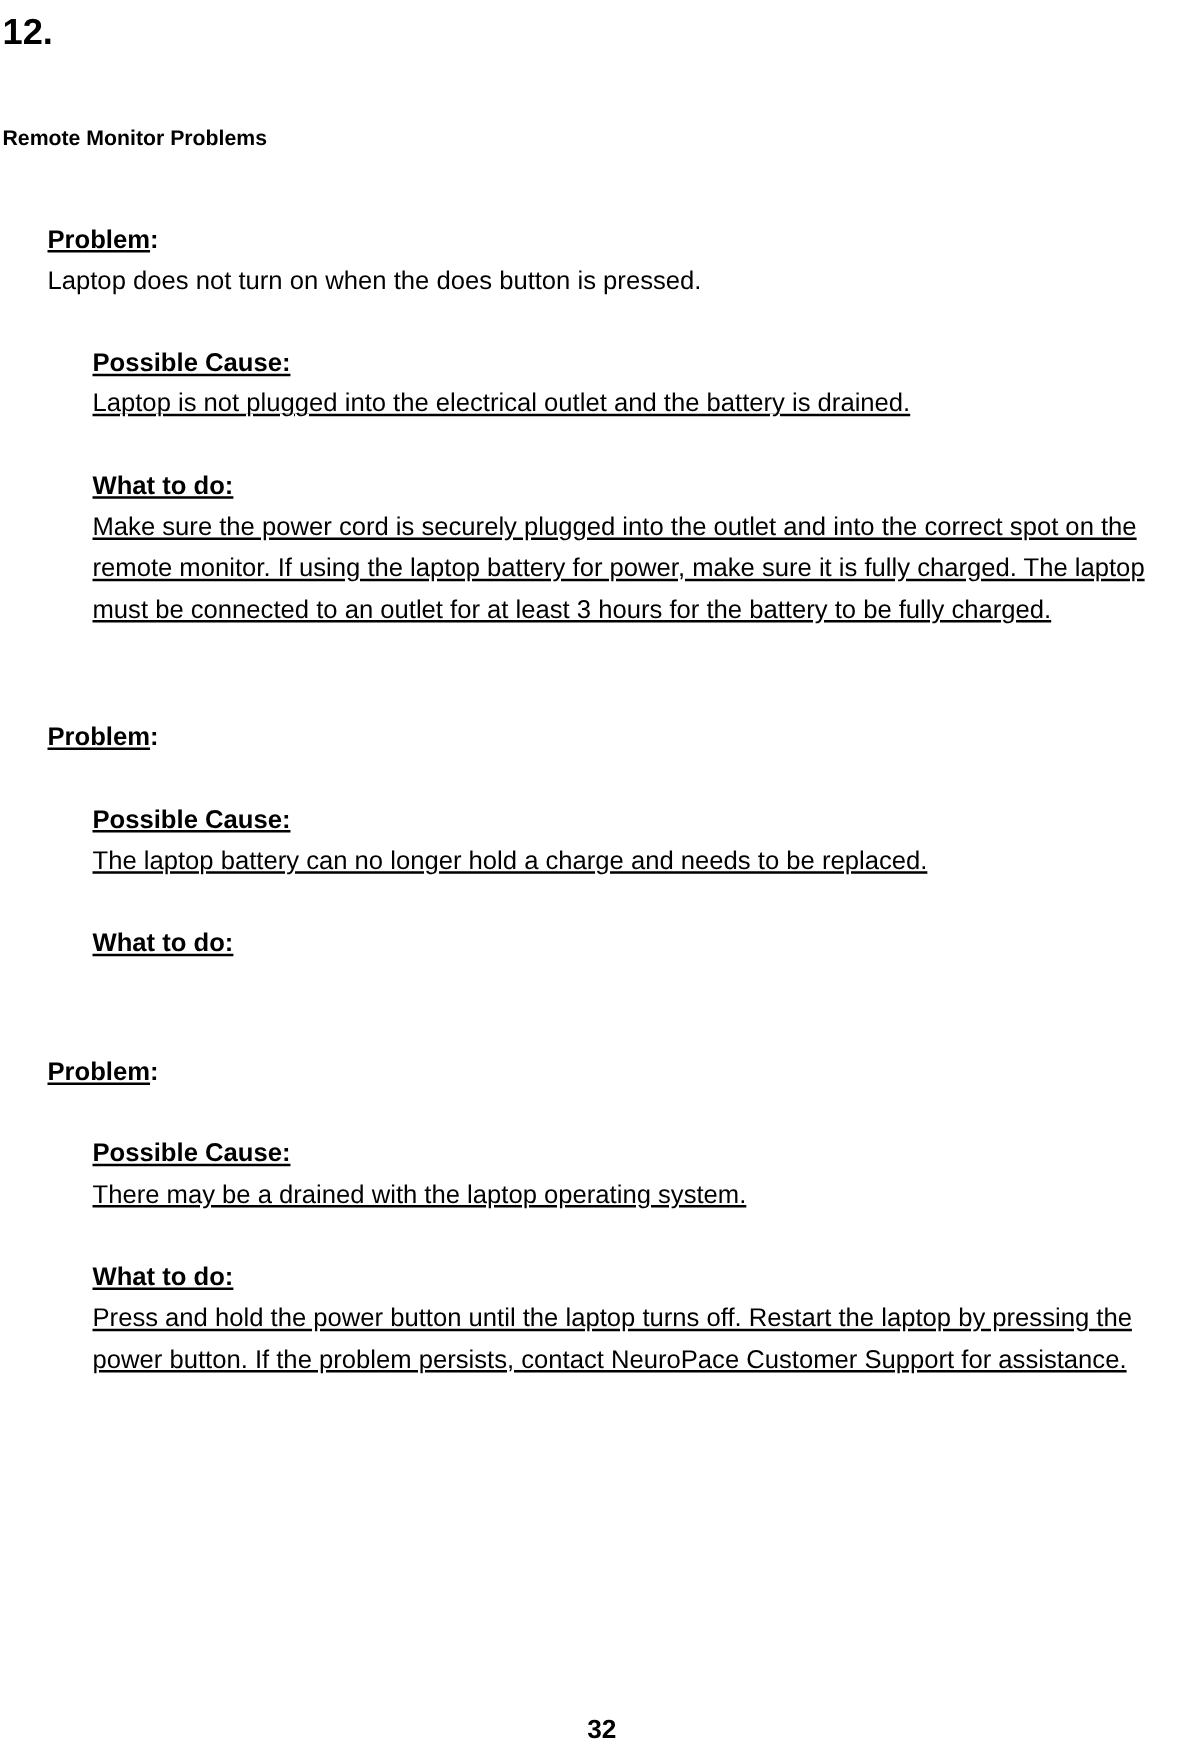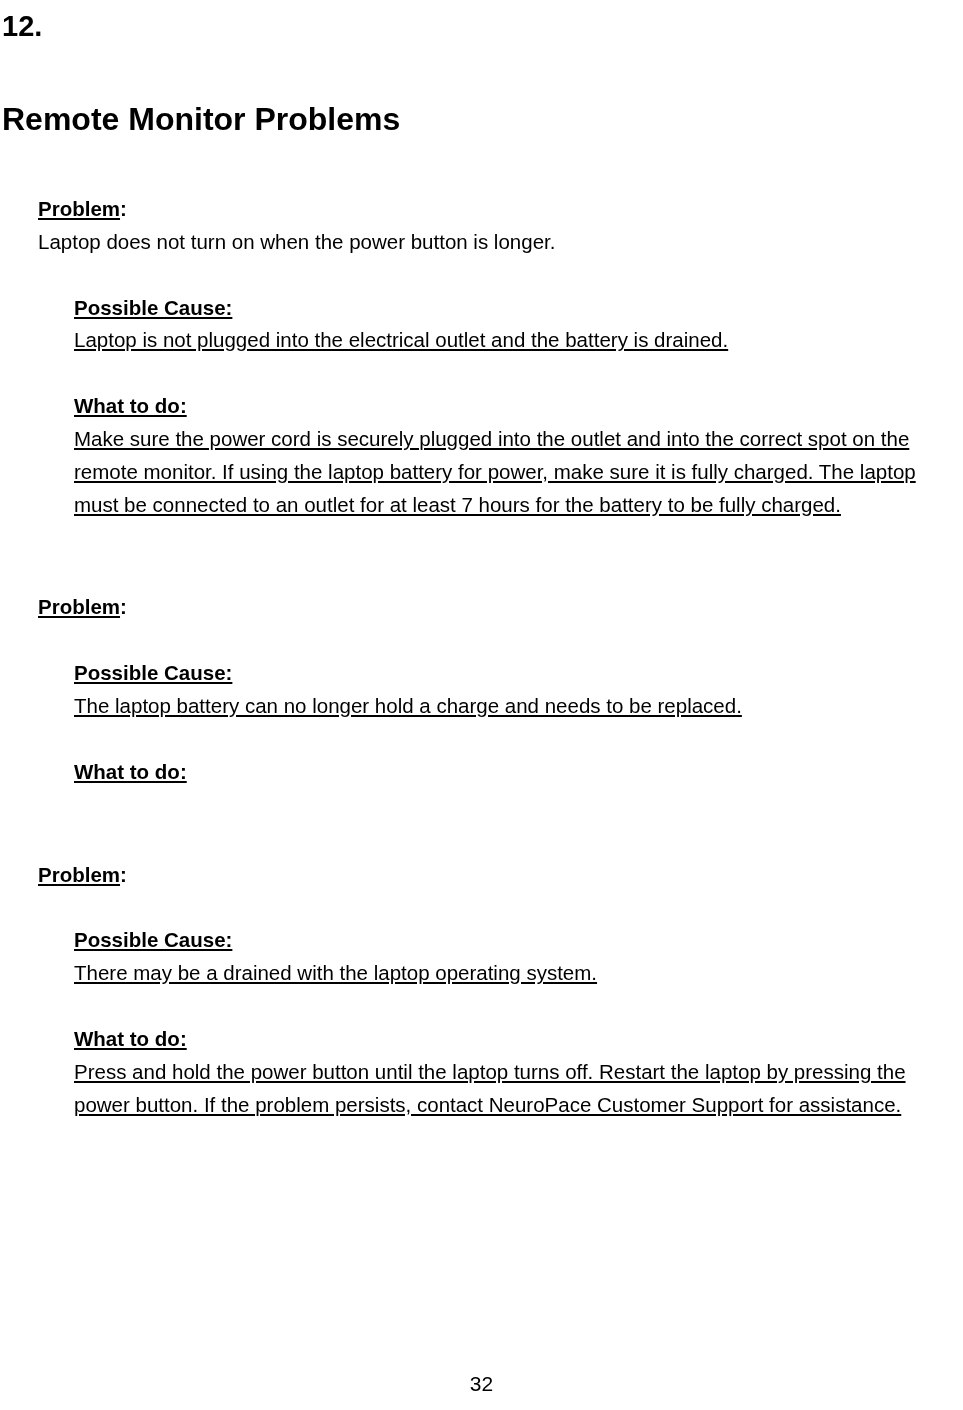--- a/index.html
+++ b/index.html
@@ -18,21 +18,21 @@
   }
   .main-heading {
     font-size: 29px;
     font-weight: bold;
     display: flex;
     align-items: baseline;
     margin-top: 4px;
   }
   .main-heading .section-number { width: 74px; }
   .sub-heading {
-    font-size: 32px;
+    font-size: 17px;
     font-weight: bold;
     margin-top: 58px;
   }
   .problem-block {
     margin-top: 55px;
     padding-left: 36px;
     font-size: 20.5px;
     line-height: 1.6;
   }
   .problem-block.gap-large { margin-top: 70px; }
@@ -46,43 +46,44 @@
   }
   .sub-label { font-weight: bold; }
   .sub-text { max-width: 895px; }
   .page-number {
     position: absolute;
     bottom: 14px;
     left: 0;
     width: 100%;
     text-align: center;
     font-size: 21px;
+    font-weight: bold;
   }
 </style>
 </head>
 <body>
 
 <div class="doc">
 
   <div class="main-heading">
     <span class="section-number">12.</span>
   </div>
 
   <div class="sub-heading">Remote Monitor Problems</div>
 
   <div class="problem-block">
     <div class="problem-label-line"><span class="underlined">Problem</span><span>:</span></div>
-    <div class="problem-text">Laptop does not turn on when the power button is longer.</div>
+    <div class="problem-text">Laptop does not turn on when the does button is pressed.</div>
     <div class="sub-section">
       <div class="sub-label">Possible Cause:</div>
       <div class="sub-text">Laptop is not plugged into the electrical outlet and the battery is drained.</div>
     </div>
     <div class="sub-section">
       <div class="sub-label">What to do:</div>
-      <div class="sub-text">Make sure the power cord is securely plugged into the outlet and into the correct spot on the remote monitor. If using the laptop battery for power, make sure it is fully charged. The laptop must be connected to an outlet for at least 7 hours for the battery to be fully charged.</div>
+      <div class="sub-text">Make sure the power cord is securely plugged into the outlet and into the correct spot on the remote monitor. If using the laptop battery for power, make sure it is fully charged. The laptop must be connected to an outlet for at least 3 hours for the battery to be fully charged.</div>
     </div>
   </div>
 
   <div class="problem-block gap-large">
     <div class="problem-label-line"><span class="underlined">Problem</span><span>:</span></div>
     <div class="sub-section">
       <div class="sub-label">Possible Cause:</div>
       <div class="sub-text">The laptop battery can no longer hold a charge and needs to be replaced.</div>
     </div>
     <div class="sub-section">

